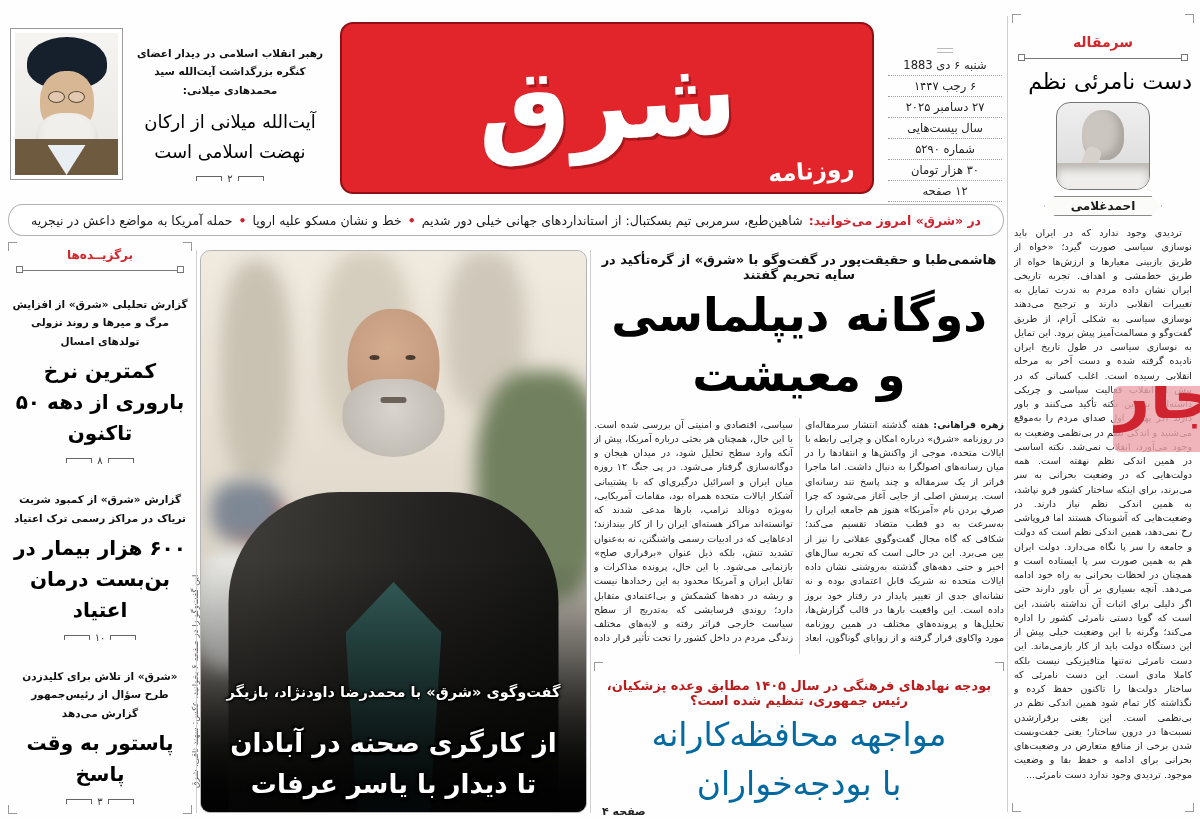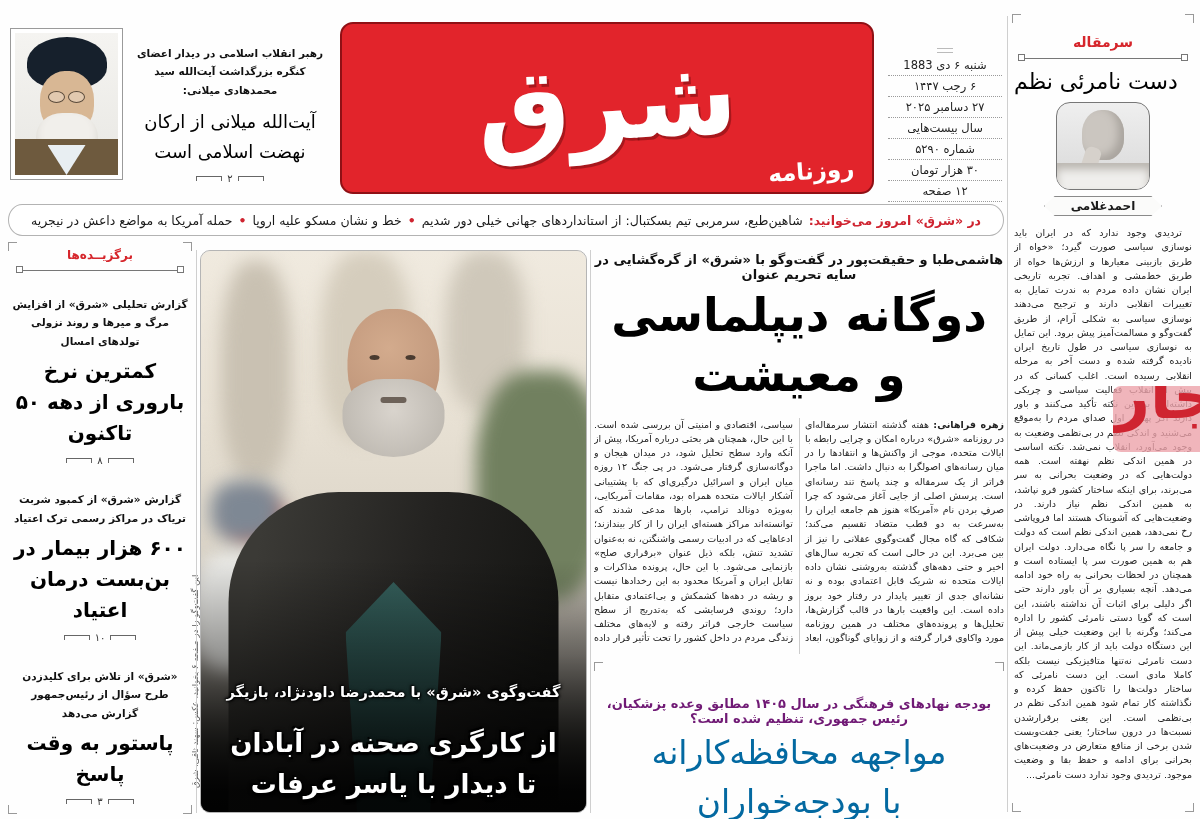--- a/index.html
+++ b/index.html
@@ -50,21 +50,21 @@
   .dl-row:first-of-type { border-top:1px dotted #9a9a9a; }
 
   
   .strip { position:absolute; left:8px; top:204px; width:996px; height:32px; border:1px solid #b3b3b3; border-radius:16px / 18px; display:flex; align-items:center; justify-content:center; gap:6px; font-size:12.5px; background:#fff; white-space:nowrap; overflow:hidden; }
   .strip .lead { color:#cf2430; font-weight:bold; }
   .strip .bullet { color:#cf2430; font-weight:bold; }
 
   
   .editorial { position:absolute; left:1012px; top:14px; width:182px; height:798px; padding:4px 2px; }
   .ed-title { text-align:center; color:#d6262c; font-weight:bold; font-size:14px; margin-top:16px; }
-  .ed-headline { text-align:left; font-size:22px; font-weight:400; margin:10px 0 8px; color:#000; }
+  .ed-headline { text-align:right; font-size:22px; font-weight:400; margin:10px 0 8px; color:#000; }
   .ed-photo { position:relative; width:94px; height:88px; margin:4px auto; border:1px solid #777; border-radius:14px; overflow:hidden; background:linear-gradient(180deg,#efefef,#d8d8d8); }
   .ag-head { position:absolute; left:50%; top:7px; transform:translateX(-50%); width:42px; height:50px; background:#cbc6c0; border-radius:46% 46% 42% 42%; box-shadow:inset -6px -4px 8px #a9a49e; }
   .ag-hand { position:absolute; left:26px; top:44px; width:16px; height:26px; background:#d6d1cb; border-radius:6px; transform:rotate(18deg); }
   .ag-body { position:absolute; bottom:0; left:0; width:100%; height:26px; background:#efeeec; box-shadow:inset 0 6px 8px #b9b5af; }
   .ed-author { width:118px; margin:6px auto 10px; padding:3px 4px; font-size:12px; font-weight:bold; text-align:center; background:#fbfbfa; clip-path:polygon(9% 0,91% 0,100% 50%,91% 100%,9% 100%,0 50%); box-shadow:inset 0 0 0 1px #8a8a8a; }
   .ed-body { font-size:9.5px; line-height:1.5; text-align:justify; color:#222; text-indent:10px; height:580px; overflow:hidden; }
 
   .watermark { position:absolute; left:1113px; top:386px; width:87px; height:66px; background:rgba(236,163,170,.8); border-radius:8px 0 0 8px; overflow:hidden; }
   .watermark span { position:absolute; right:-18px; top:-20px; font-size:62px; font-weight:bold; color:#cf2430; line-height:1; }
 
@@ -100,21 +100,21 @@
 
   
   .main-story { position:absolute; left:594px; top:252px; width:410px; text-align:center; }
   .ms-kicker { font-size:13px; font-weight:bold; color:#111; }
   .ms-headline { font-size:46px; font-weight:bold; line-height:1.3; margin-top:4px; color:#000; }
   .ms-body { margin-top:12px; height:236px; overflow:hidden; columns:2; column-gap:12px; column-rule:1px solid #ccc; font-size:9.5px; line-height:1.5; text-align:justify; color:#222; direction:rtl; }
   .ms-byline { font-weight:bold; }
   .ms-div { position:relative; height:10px; margin-top:8px; }
 
   .budget-story { margin-top:4px; }
-  .bs-kicker { font-size:13px; font-weight:bold; color:#701a75; margin-top:24px; }
+  .bs-kicker { font-size:13px; font-weight:bold; color:#b91c1c; margin-top:6px; }
   .bs-headline { font-size:33px; font-weight:normal; line-height:1.5; margin-top:2px; color:#0369a1; }
   .bs-page { font-size:11px; font-weight:bold; text-align:left; margin:0 0 0 8px; margin-top:-4px; color:#222; }
 </style>
 </head>
 <body>
 
 <div id="page">
 
   <div class="leader-box">
     <div class="kh-photo">
@@ -253,21 +253,21 @@
     <div class="ph-shade"></div>
     <div class="ph-kicker">گفت‌وگوی «شرق» با محمدرضا داودنژاد، بازیگر</div>
     <div class="ph-headline">
       <span>از کارگری صحنه در آبادان</span><br>
       <span>تا دیدار با یاسر عرفات</span>
     </div>
   </div>
   <div class="side-caption">این گفت‌وگو را در صفحه ۶ بخوانید. عکس: سهند ثاقی، شرق</div>
 
   <div class="main-story">
-    <div class="ms-kicker">هاشمی‌طبا و حقیقت‌پور در گفت‌وگو با «شرق» از گره‌گشایی در سایه تحریم عنوان</div>
+    <div class="ms-kicker">هاشمی‌طبا و حقیقت‌پور در گفت‌وگو با «شرق» از گره‌تأکید در سایه تحریم گفتند</div>
     <div class="ms-headline">
       <span>دوگانه دیپلماسی</span><br>
       <span>و معیشت</span>
     </div>
     <p class="ms-body">
       <span class="ms-byline">زهره فراهانی:</span><span> هفته گذشته انتشار سرمقاله‌ای در روزنامه «شرق» درباره امکان و چرایی رابطه با ایالات متحده، موجی از واکنش‌ها و انتقادها را در میان رسانه‌های اصولگرا به دنبال داشت. اما ماجرا فراتر از یک سرمقاله و چند پاسخ تند رسانه‌ای است. پرسش اصلی از جایی آغاز می‌شود که چرا صرفِ بردن نام «آمریکا» هنوز هم جامعه ایران را به‌سرعت به دو قطب متضاد تقسیم می‌کند؛ شکافی که گاه مجال گفت‌وگوی عقلانی را نیز از بین می‌برد. این در حالی است که تجربه سال‌های اخیر و حتی دهه‌های گذشته به‌روشنی نشان داده ایالات متحده نه شریک قابل اعتمادی بوده و نه نشانه‌ای جدی از تغییر پایدار در رفتار خود بروز داده است. این واقعیت بارها در قالب گزارش‌ها، تحلیل‌ها و پرونده‌های مختلف در همین روزنامه مورد واکاوی قرار گرفته و از زوایای گوناگون، ابعاد سیاسی، اقتصادی و امنیتی آن بررسی شده است. با این حال، همچنان هر بحثی درباره آمریکا، پیش از آنکه وارد سطح تحلیل شود، در میدان هیجان و دوگانه‌سازی گرفتار می‌شود. در پی جنگ ۱۲ روزه میان ایران و اسرائیل درگیری‌ای که با پشتیبانی آشکار ایالات متحده همراه بود، مقامات آمریکایی، به‌ویژه دونالد ترامپ، بارها مدعی شدند که توانسته‌اند مراکز هسته‌ای ایران را از کار بیندازند؛ ادعاهایی که در ادبیات رسمی واشنگتن، نه به‌عنوان تشدید تنش، بلکه ذیل عنوان «برقراری صلح» بازنمایی می‌شود. با این حال، پرونده مذاکرات و تقابل ایران و آمریکا محدود به این رخدادها نیست و ریشه در دهه‌ها کشمکش و بی‌اعتمادی متقابل دارد؛ روندی فرسایشی که به‌تدریج از سطح سیاست خارجی فراتر رفته و لایه‌های مختلف زندگی مردم در داخل کشور را تحت تأثیر قرار داده است. امروز کمتر حوزه‌ای را می‌توان یافت که از پیامدهای مستقیم یا غیرمستقیم این منازعه در امان مانده باشد.</span>
       
     </p>
 
     <div class="ms-div">

